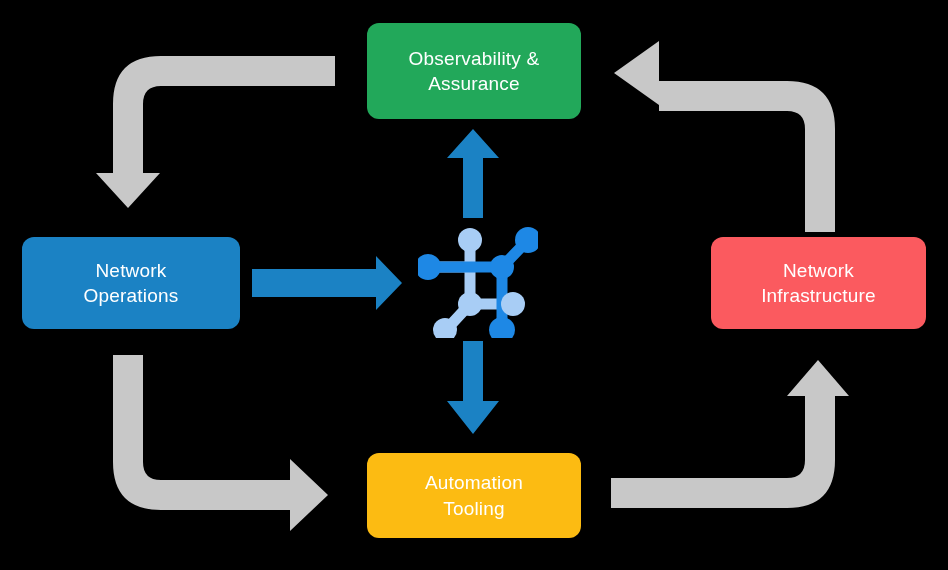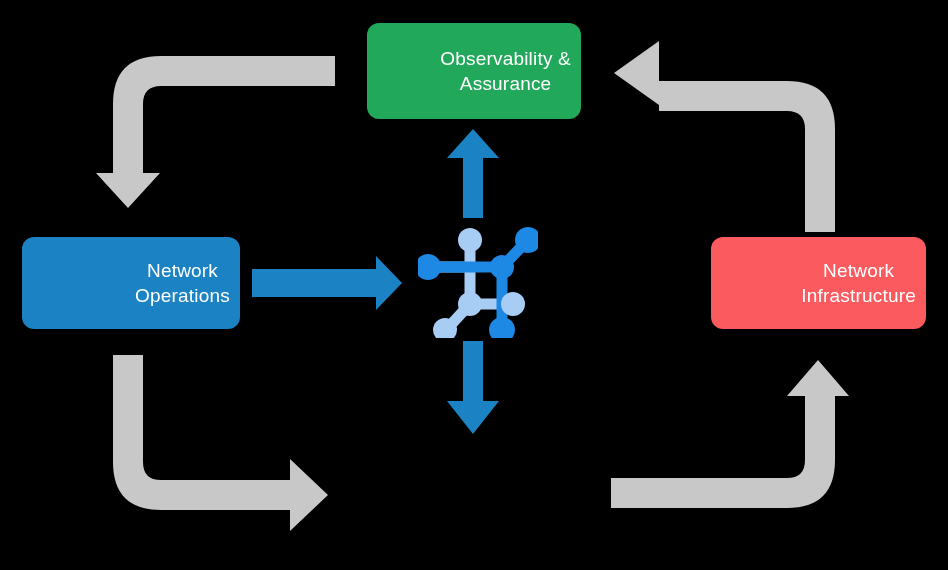--- a/index.html
+++ b/index.html
@@ -20,21 +20,21 @@
     left: 0;
     top: 0;
     width: 948px;
     height: 570px;
   }
   .node-box {
     position: absolute;
     border-radius: 12px;
     display: flex;
     align-items: center;
-    justify-content: flex-end;
+    justify-content: center;
     text-align: center;
     color: #ffffff;
     font-size: 19px;
     line-height: 1.32;
     font-weight: 400;
     letter-spacing: 0.2px;
     box-sizing: border-box;
     padding: 6px 10px;
     z-index: 3;
   }
@@ -190,14 +190,18 @@
   <div class="node-box" id="box-network-operations">
     <span class="node-label">Network
 Operations</span>
   </div>
 
   <div class="node-box" id="box-network-infrastructure">
     <span class="node-label">Network
 Infrastructure</span>
   </div>
 
+  <div class="node-box" id="box-automation-tooling">
+    <span class="node-label">Automation
+Tooling</span>
+  </div>
 
 </div>
 
 </body></html>

